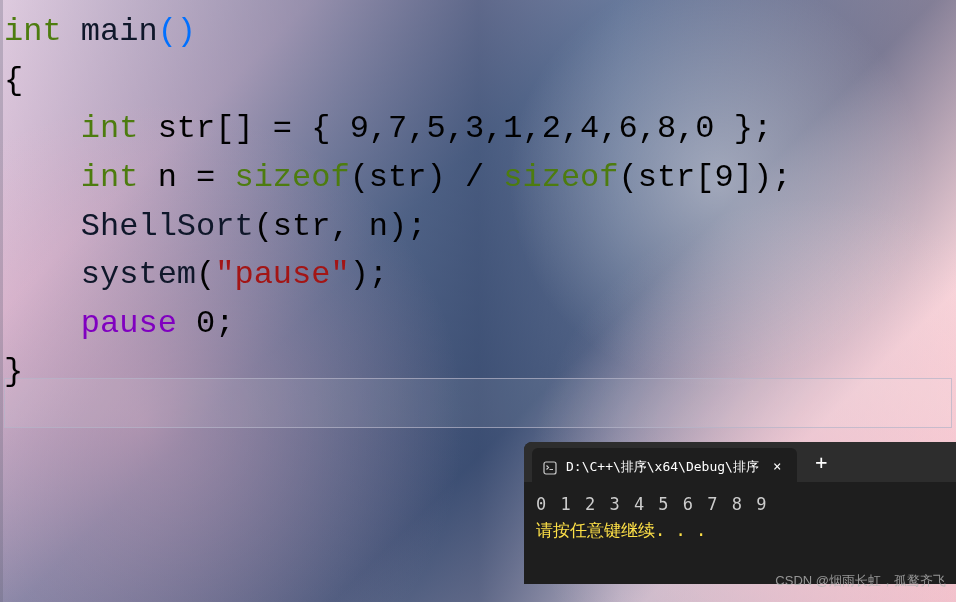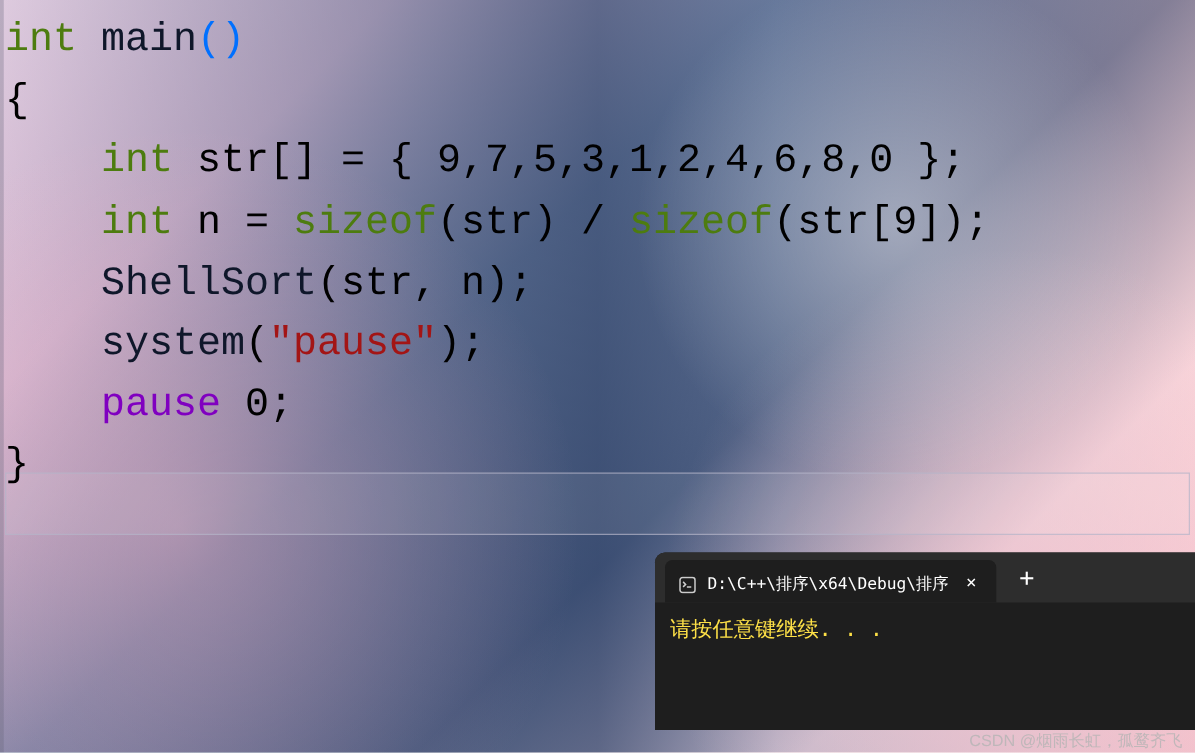--- a/index.html
+++ b/index.html
@@ -115,21 +115,21 @@
     .terminal-output {
       color: #cccccc;
       letter-spacing: 2px;
     }
     .terminal-prompt {
       color: #fde047;
     }
     .watermark {
       position: absolute;
       right: 10px;
-      bottom: 0;
+      bottom: 12px;
       font-size: 13px;
       color: rgba(180,180,180,0.8);
       font-family: sans-serif;
       z-index: 6;
     }
     .left-edge {
       position: absolute;
       left: 0;
       top: 0;
       width: 3px;
@@ -164,17 +164,18 @@
             <rect x="1" y="1" width="12" height="12" rx="2" fill="none" stroke="#ccc" stroke-width="1.2"></rect>
             <path d="M3.5 4.5 L5.5 6.5 L3.5 8.5 M6.5 8.5 L10 8.5" stroke="#ccc" stroke-width="1.2" fill="none"></path>
           </svg>
       </span>
       <span class="terminal-title">D:\C++\排序\x64\Debug\排序</span>
       <span class="terminal-close">×</span>
     </div>
     <span class="terminal-newtab">+</span>
   </div>
   <div class="terminal-body">
+    <div class="terminal-output">0 1 2 3 4 5 6 7 8 9</div>
     <div class="terminal-prompt">请按任意键继续. . .</div>
   </div>
 </div>
 
 <div class="watermark">CSDN @烟雨长虹，孤鹜齐飞</div>
 
 </body></html>

